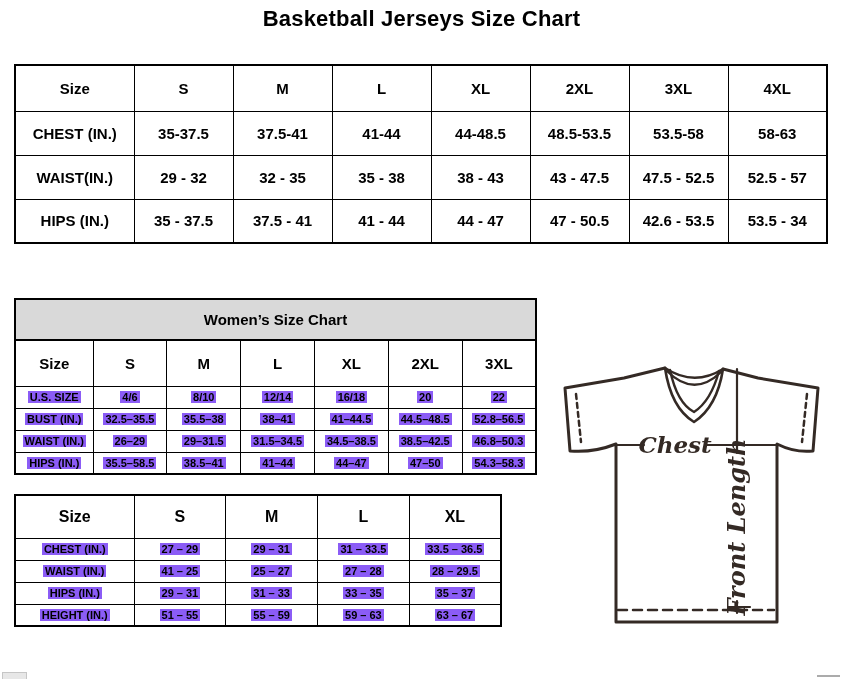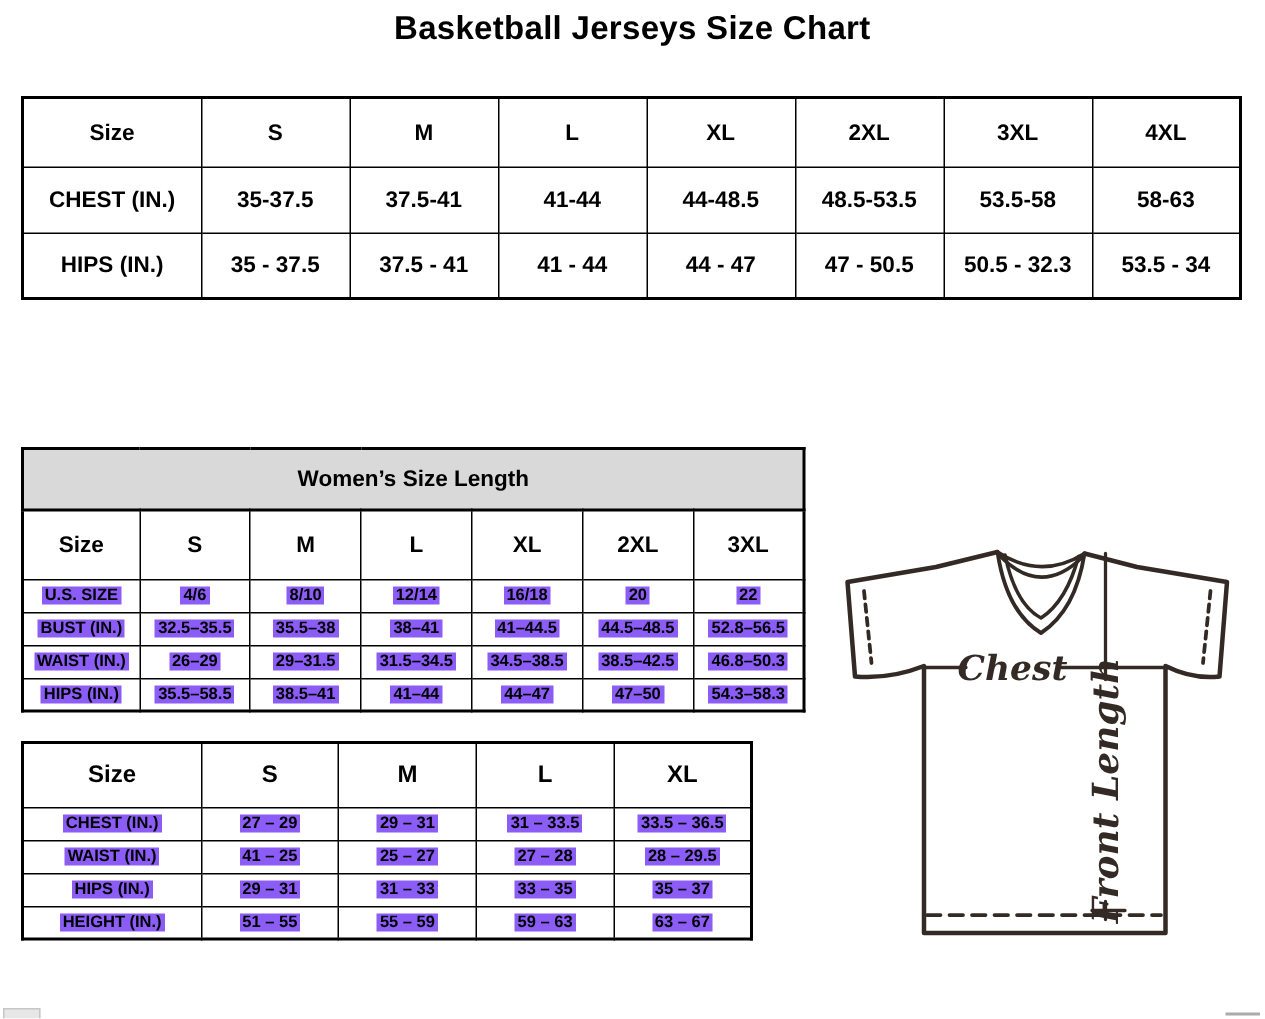--- a/index.html
+++ b/index.html
@@ -65,40 +65,50 @@
       <td>CHEST (IN.)</td>
       <td>35-37.5</td>
       <td>37.5-41</td>
       <td>41-44</td>
       <td>44-48.5</td>
       <td>48.5-53.5</td>
       <td>53.5-58</td>
       <td>58-63</td>
     </tr>
     <tr class="data-row">
+      <td>WAIST(IN.)</td>
+      <td>29 - 32</td>
+      <td>32 - 35</td>
+      <td>35 - 38</td>
+      <td>38 - 43</td>
+      <td>43 - 47.5</td>
+      <td>47.5 - 52.5</td>
+      <td>52.5 - 57</td>
+    </tr>
+    <tr class="data-row">
       <td>HIPS (IN.)</td>
       <td>35 - 37.5</td>
       <td>37.5 - 41</td>
       <td>41 - 44</td>
       <td>44 - 47</td>
       <td>47 - 50.5</td>
-      <td>50.5 - 32.3</td>
+      <td>42.6 - 53.5</td>
       <td>53.5 - 34</td>
     </tr>
   </tbody>
     </table>
 
   <table id="t-women">
     <colgroup>
         <col style="width:78px">
         <col span="6">
       </colgroup>
     <tbody>
         <tr class="band">
-      <th colspan="7">Women’s Size Length</th>
+      <th colspan="7">Women’s Size Chart</th>
     </tr>
     <tr class="size-row">
       <th>Size</th>
       <th>S</th>
       <th>M</th>
       <th>L</th>
       <th>XL</th>
       <th>2XL</th>
       <th>3XL</th>
     </tr>

